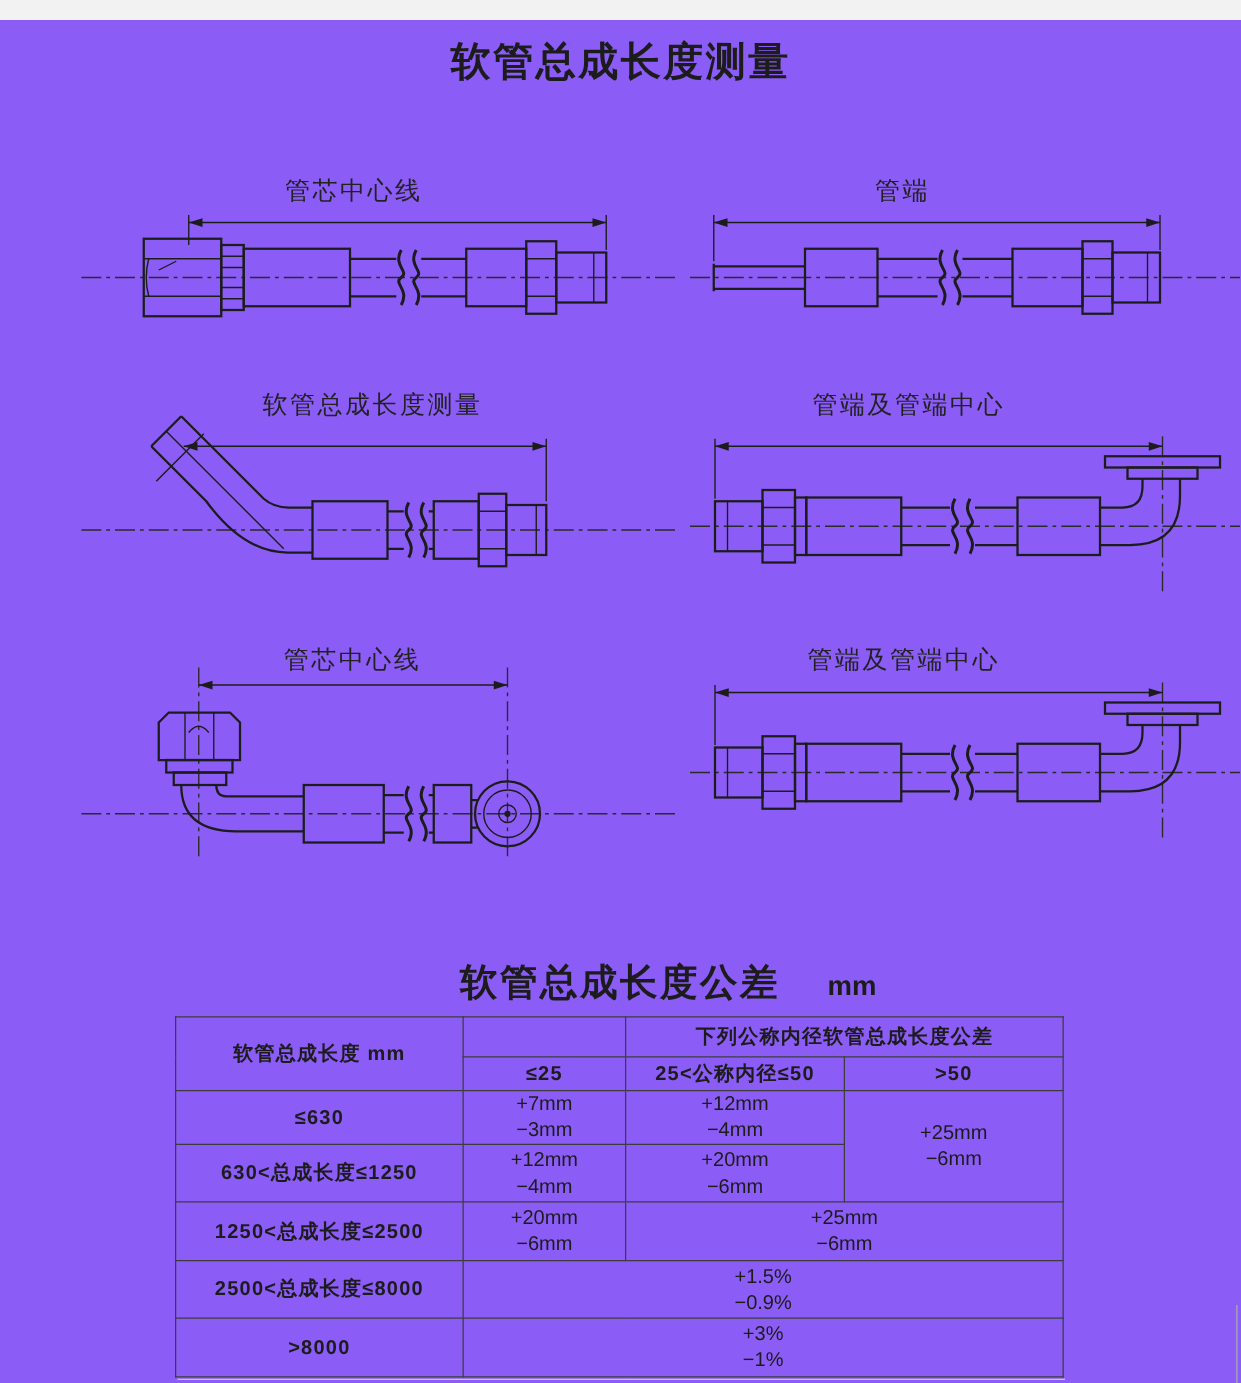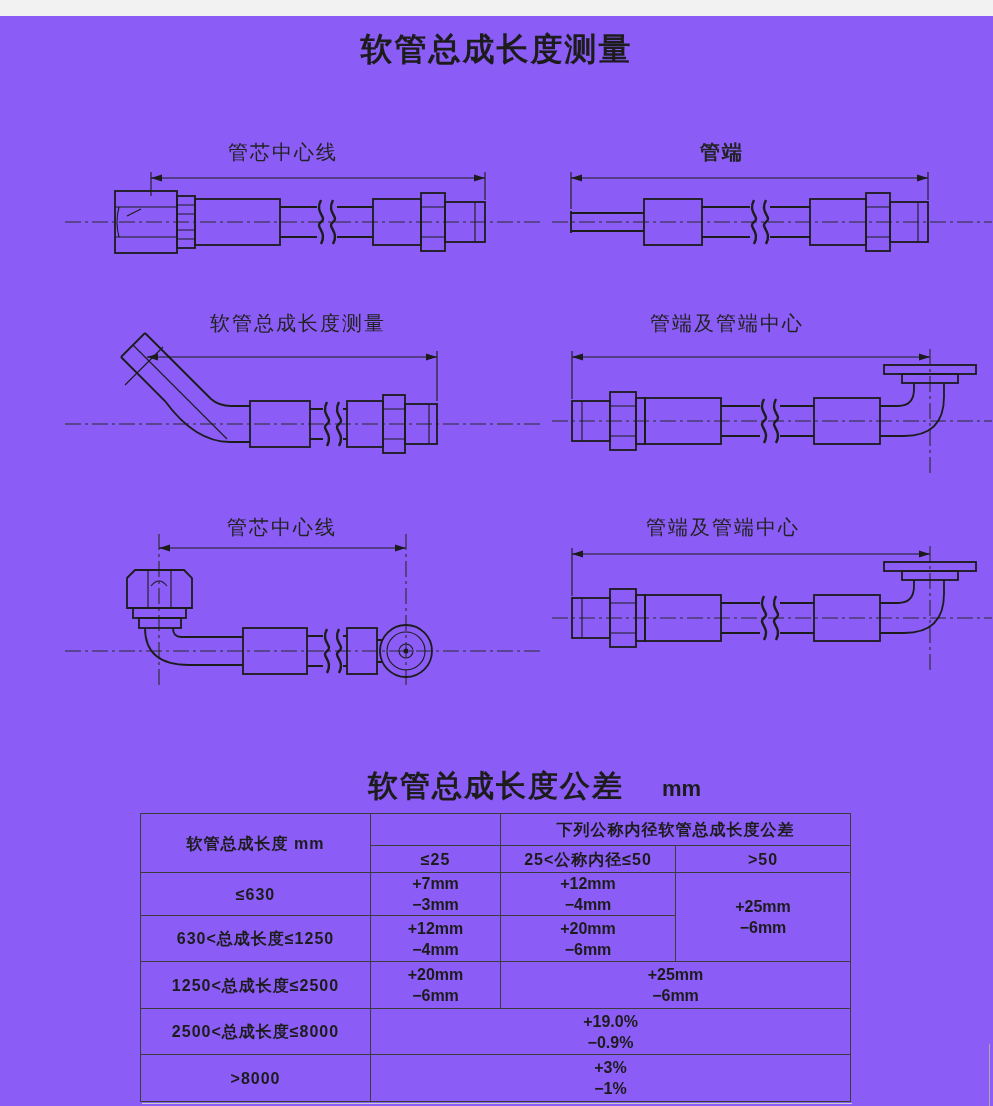--- a/index.html
+++ b/index.html
@@ -34,33 +34,33 @@
   .tbl-title .u{font-size:22px; font-weight:bold; margin-left:38px;}
   table.tol{
     position:absolute; left:140px; top:797px; width:710px;
     border-collapse:collapse; table-layout:fixed;
   }
   table.tol td{
     border:1.6px solid #3c3c3c; text-align:center; vertical-align:middle;
     padding:0; font-size:16px; line-height:21px;
   }
   td.zh{font-weight:bold; letter-spacing:1px;}
-  td.val{font-size:15.5px; font-weight:bold;}
+  td.val{font-size:15.5px; font-weight:normal;}
   .scan-edge{position:absolute; background:#aaa;}
   .tbl-shadow{position:absolute; left:142px; top:1087px; width:710px; height:1px; background:#c9c9c9;}
 </style>
 </head>
 <body>
 
 <div class="page">
 
   <div class="doc-title">软管总成长度测量</div>
 
   <div class="fig-label" style="left:283px; top:123px;">管芯中心线</div>
-  <div class="fig-label" style="left:722px; top:123px;font-weight:bold;">管端</div>
+  <div class="fig-label" style="left:722px; top:123px;">管端</div>
   <div class="fig-label" style="left:298px; top:294px;">软管总成长度测量</div>
   <div class="fig-label" style="left:727px; top:294px;">管端及管端中心</div>
   <div class="fig-label" style="left:282px; top:498px;">管芯中心线</div>
   <div class="fig-label" style="left:723px; top:498px;">管端及管端中心</div>
 
   <svg class="fig" style="left:65px; top:148px;" width="480" height="110" viewBox="0 0 480 110">
     <path class="cl" d="M0,58 H478"></path>
     <g>
       <path class="th" d="M86,14 H420 M86,8 V32 M420,8 V36"></path>
       <polygon class="arr" points="86,14 97,10.5 97,17.5"></polygon>
@@ -294,21 +294,21 @@
         <div>−6mm</div>
       </td>
       <td class="val" colspan="2">
         <div>+25mm</div>
         <div>−6mm</div>
       </td>
     </tr>
     <tr style="height:46px">
       <td class="zh">2500&lt;总成长度≤8000</td>
       <td class="val" colspan="3">
-        <div>+19.0%</div>
+        <div>+1.5%</div>
         <div>−0.9%</div>
       </td>
     </tr>
     <tr style="height:47px">
       <td class="zh">&gt;8000</td>
       <td class="val" colspan="3">
         <div>+3%</div>
         <div>−1%</div>
       </td>
     </tr>

